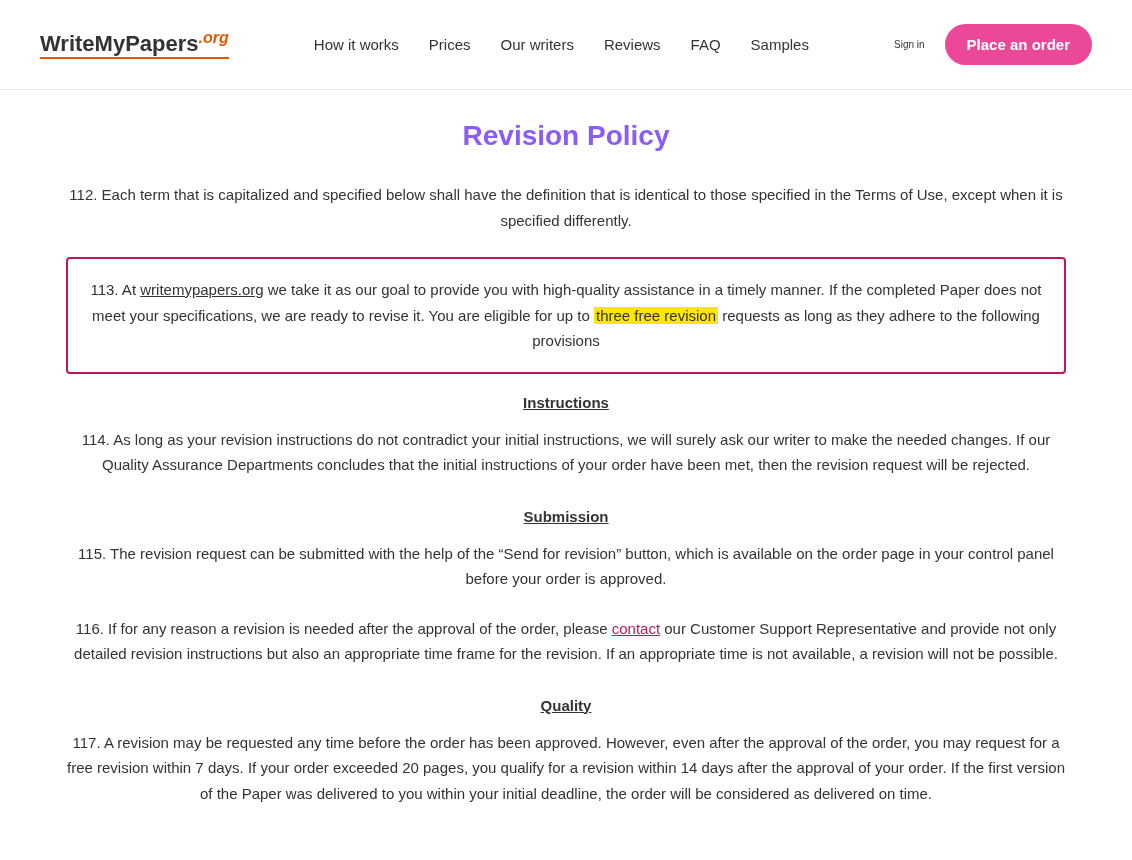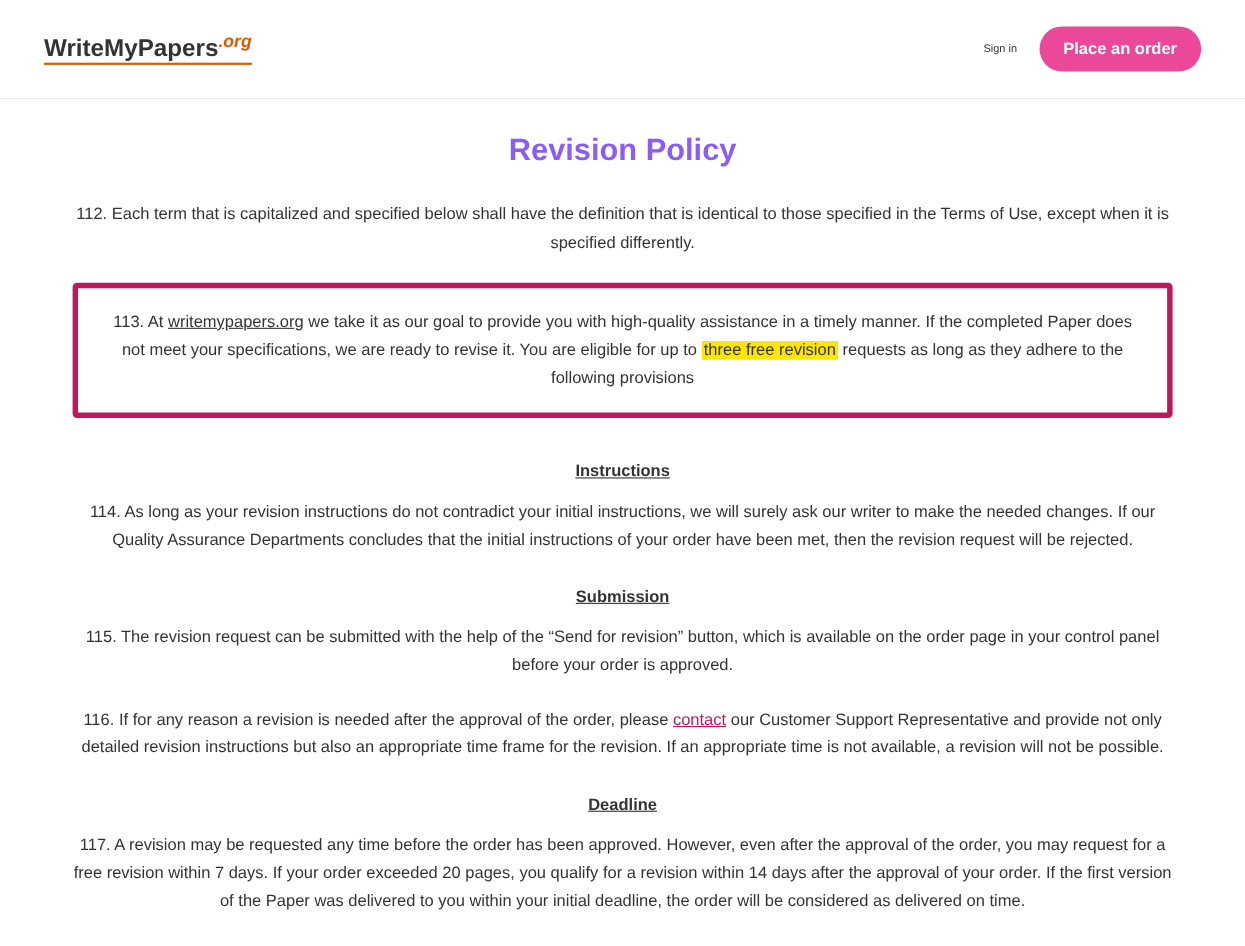--- a/index.html
+++ b/index.html
@@ -90,24 +90,24 @@
       color: #8b5cf6;
       margin-bottom: 30px;
     }
     .paragraph {
       margin-bottom: 24px;
       line-height: 1.7;
       font-size: 15px;
       color: #333;
     }
     .highlighted-box {
-      border: 5px solid #be185d;
+      border: 2px solid #be185d;
       border-radius: 4px;
       padding: 18px 20px;
-      margin-bottom: 40px;
+      margin-bottom: 20px;
       line-height: 1.7;
       font-size: 15px;
       color: #333;
     }
     .highlighted-box a {
       color: #333;
       text-decoration: underline;
     }
     .highlight-yellow {
       background-color: #ffe600;
@@ -135,20 +135,28 @@
 <header>
   <div class="logo-area">
     <div>
       <span class="logo-text">
         <span>WriteMyPapers</span><span class="logo-org">.org</span>
       </span>
       <span class="logo-underline"></span>
     </div>
   </div>
 
+  <nav>
+    <a href="#">How it works</a>
+    <a href="#">Prices</a>
+    <a href="#">Our writers</a>
+    <a href="#">Reviews</a>
+    <a href="#">FAQ</a>
+    <a href="#">Samples</a>
+  </nav>
 
   <div class="header-right">
     <a href="#" class="sign-in">Sign in</a>
     <button class="place-order-btn">Place an order</button>
   </div>
 </header>
 
 <div class="content">
 
   <h1 class="page-title">Revision Policy</h1>
@@ -166,17 +174,17 @@
 
   <div class="section-block">
     <span class="section-heading">Submission</span>
     <p class="paragraph">115. The revision request can be submitted with the help of the “Send for revision” button, which is available on the order page in your control panel before your order is approved.</p>
     <p class="paragraph">
       <span>116. If for any reason a revision is needed after the approval of the order, please </span><a href="#" class="contact-link">contact</a><span> our Customer Support Representative and provide not only detailed revision instructions but also an appropriate time frame for the revision. If an appropriate time is not available, a revision will not be possible.</span>
     </p>
   </div>
 
   <div class="section-block">
-    <span class="section-heading">Deadline</span>
+    <span class="section-heading">Quality</span>
     <p class="paragraph">117. A revision may be requested any time before the order has been approved. However, even after the approval of the order, you may request for a free revision within 7 days. If your order exceeded 20 pages, you qualify for a revision within 14 days after the approval of your order. If the first version of the Paper was delivered to you within your initial deadline, the order will be considered as delivered on time.</p>
   </div>
 
 </div>
 
 </body></html>

